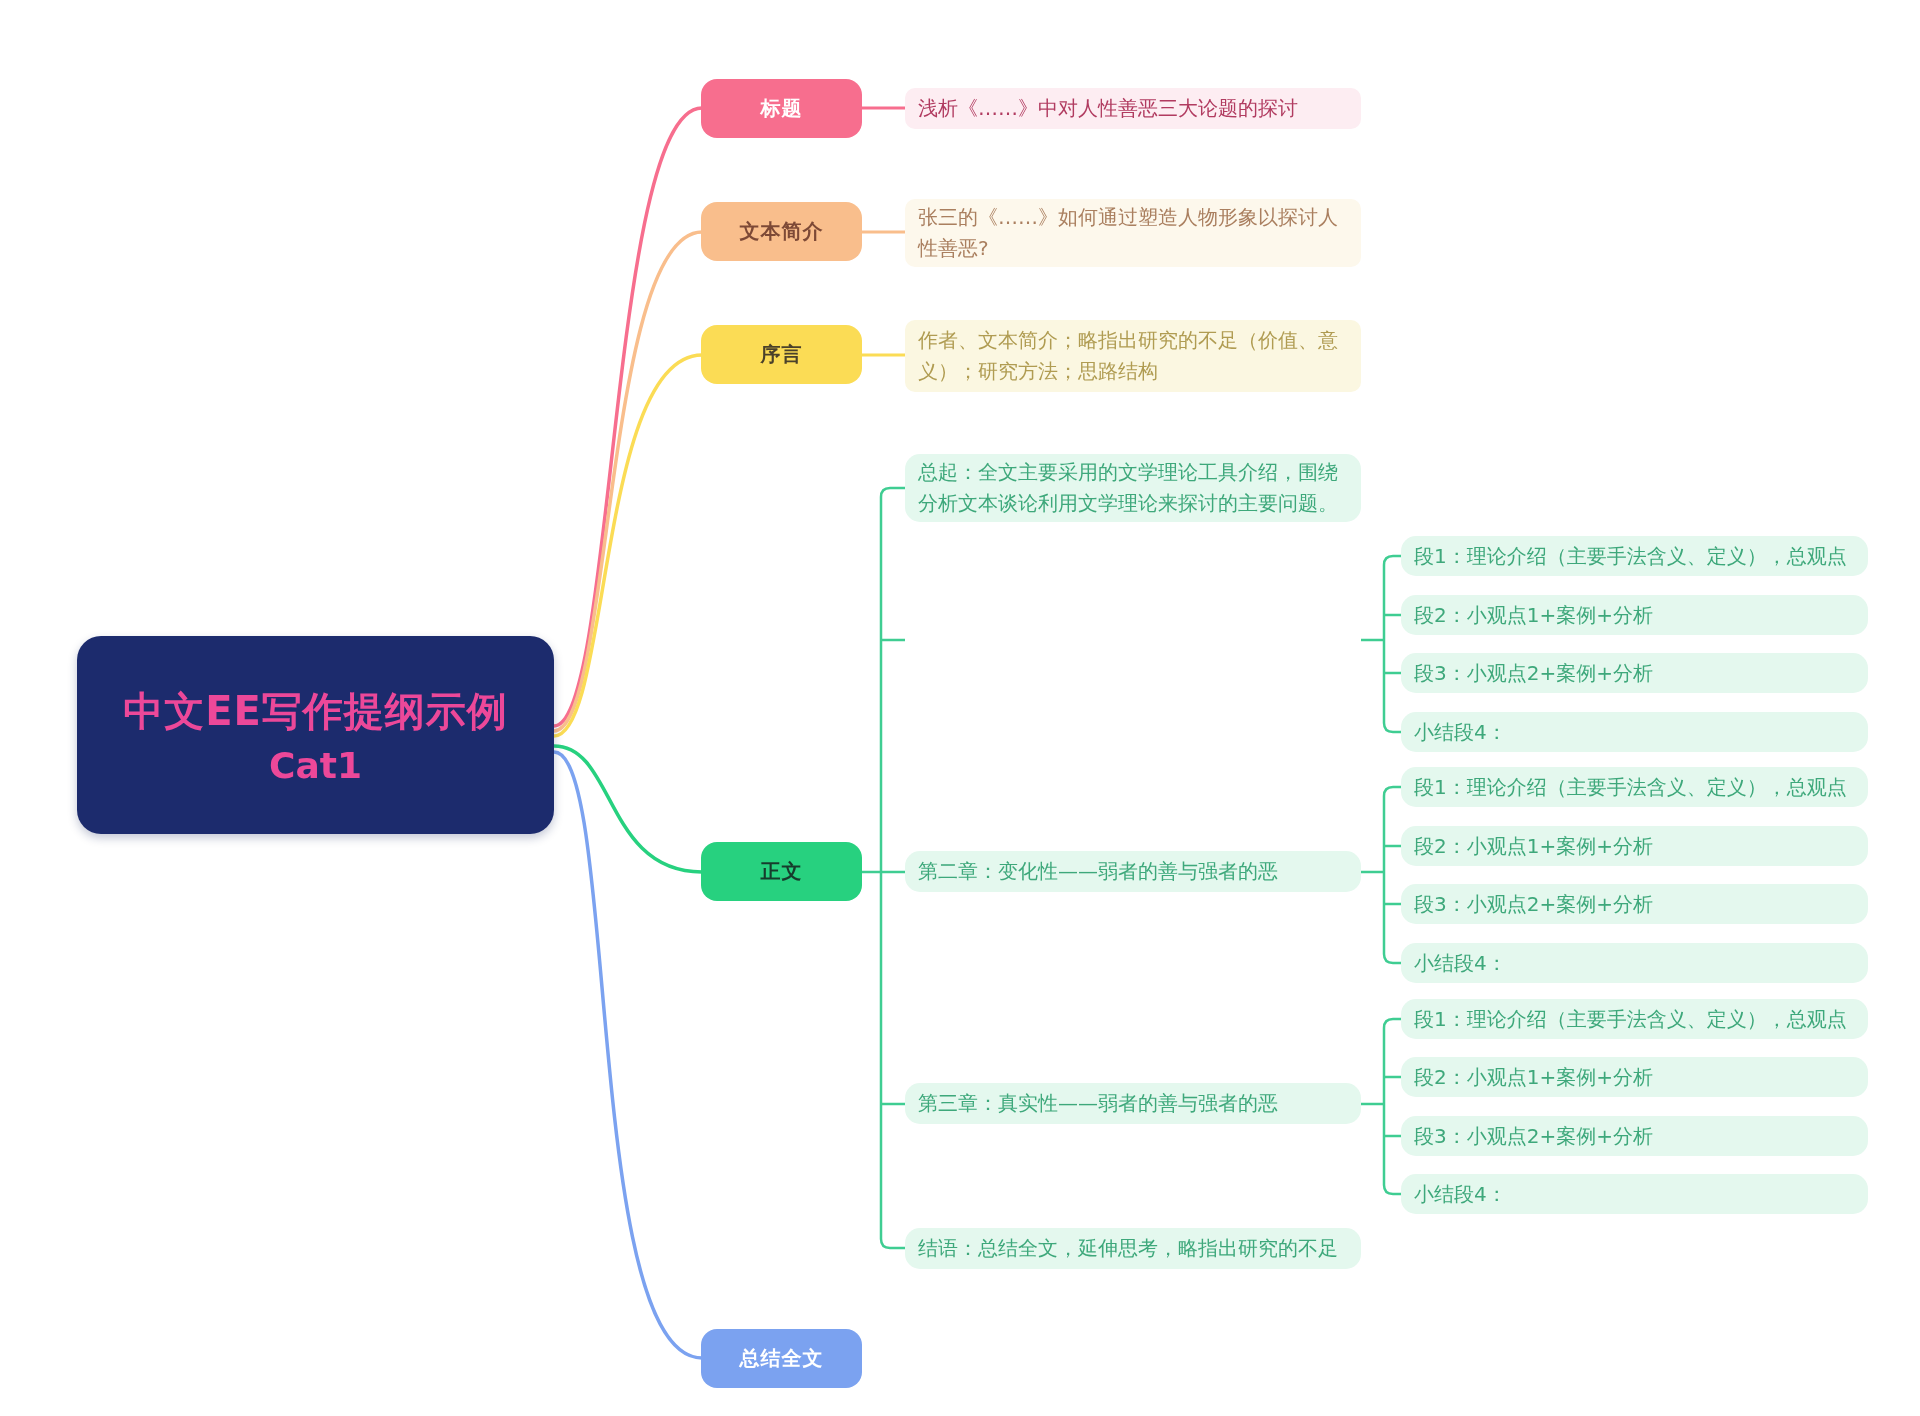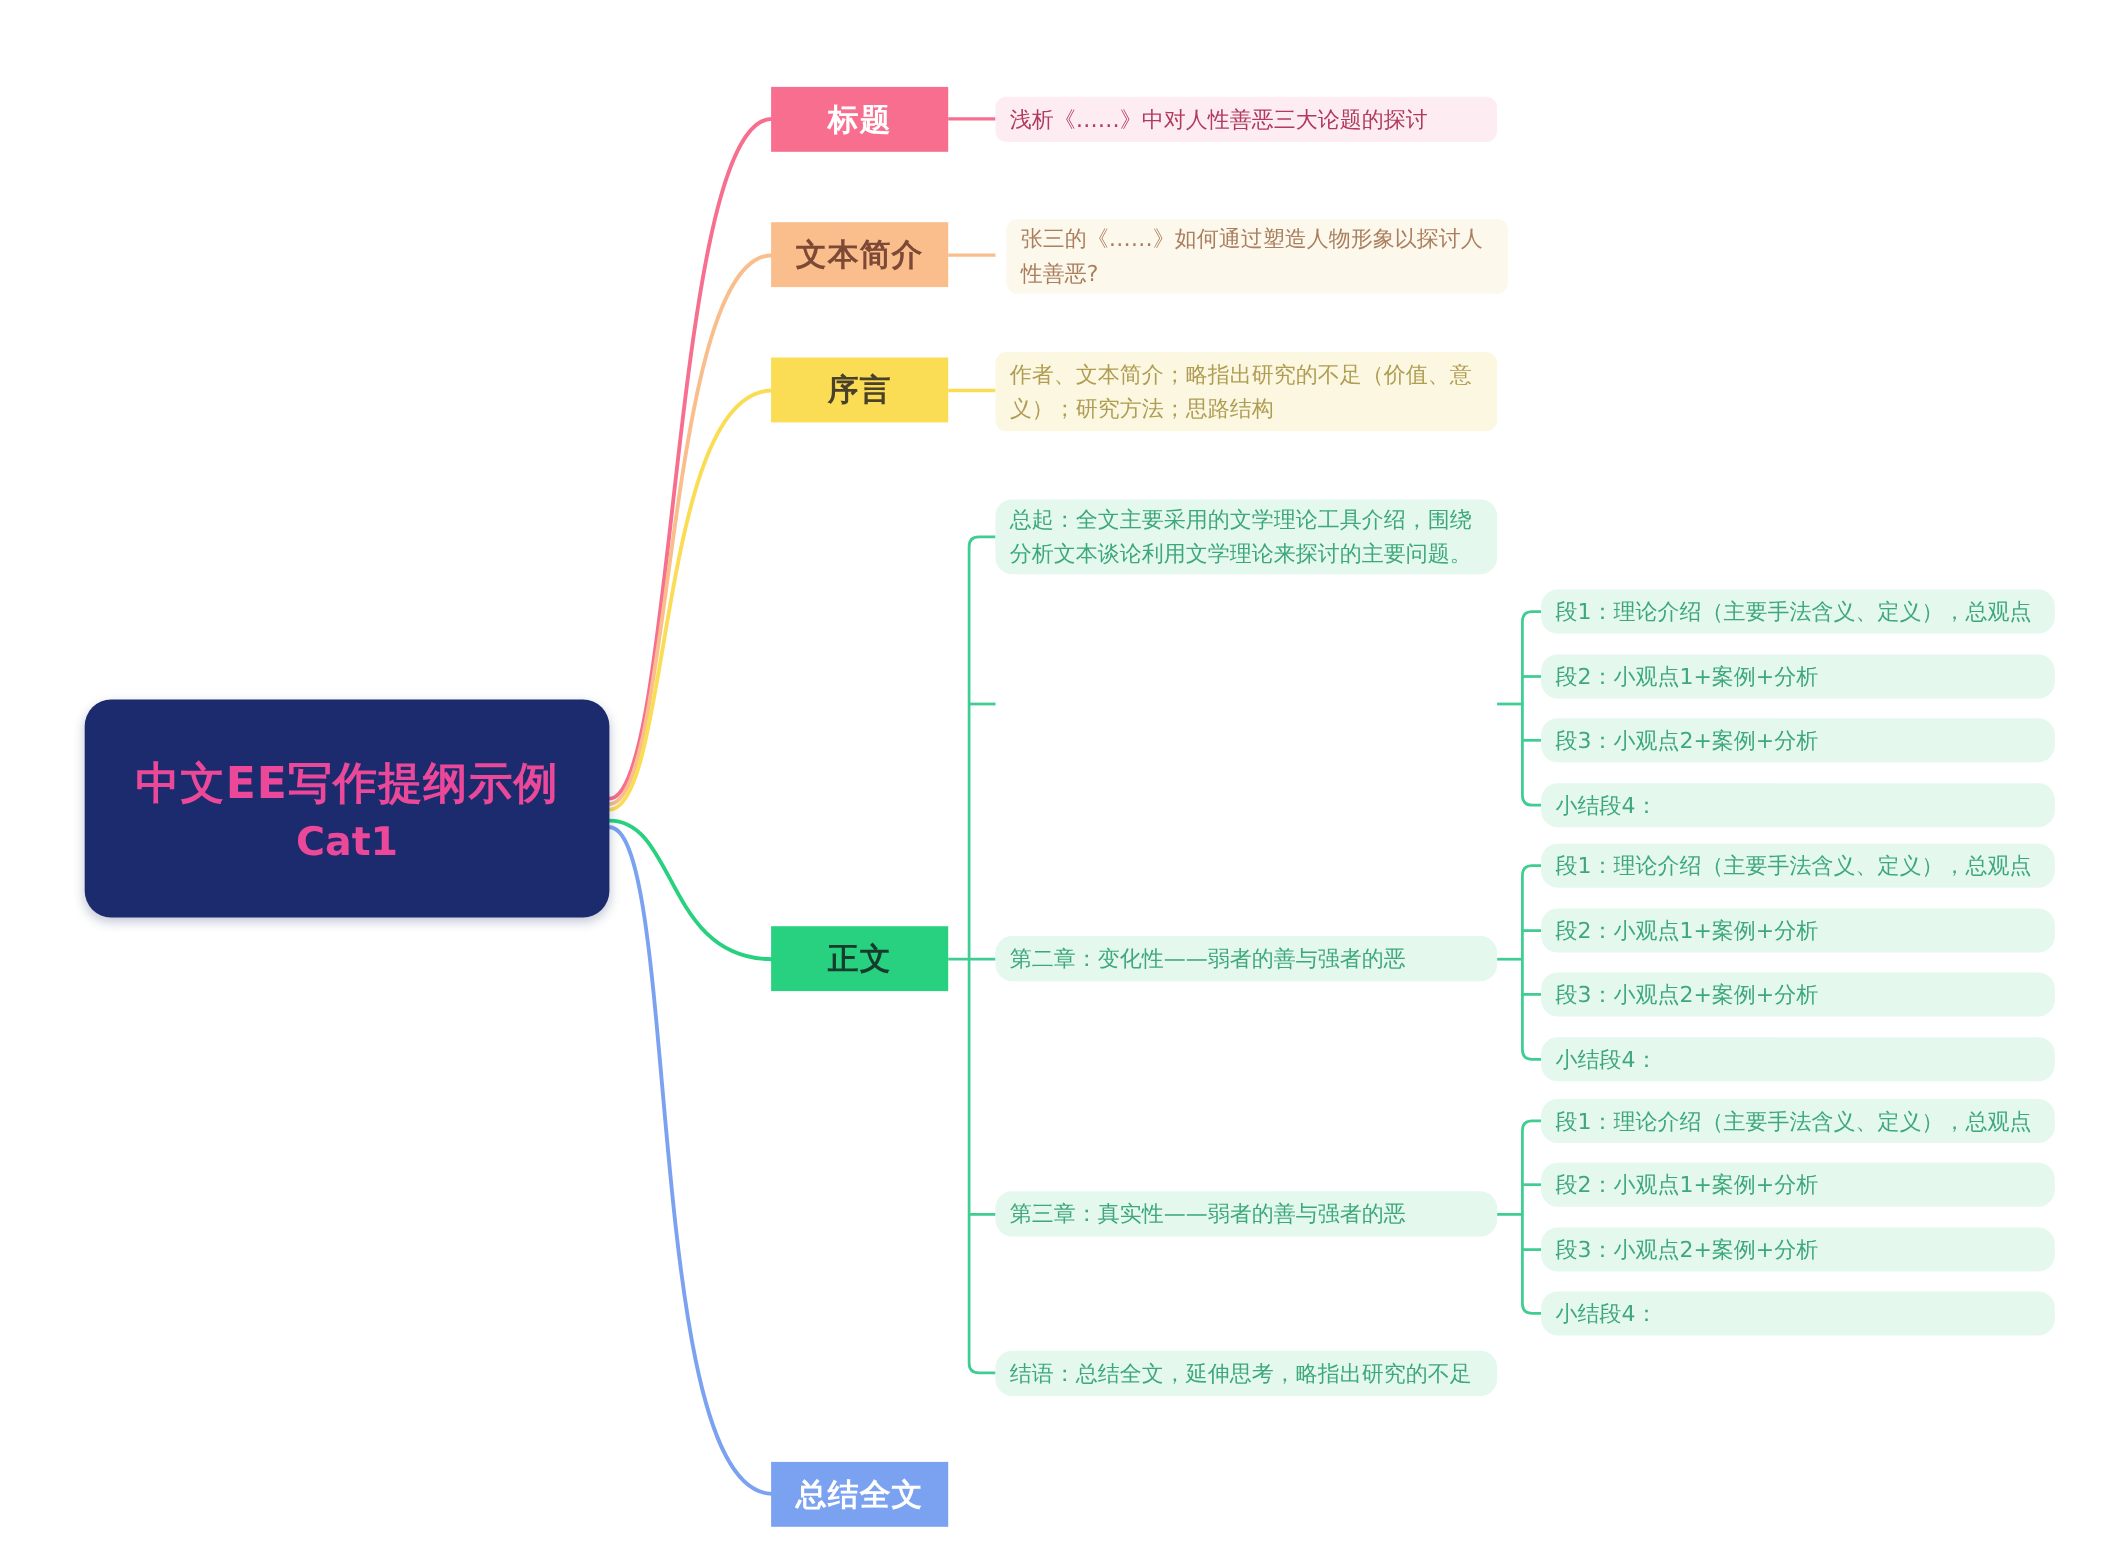--- a/index.html
+++ b/index.html
@@ -22,21 +22,21 @@
 
   .root-node{
     background:var(--navy,#1c2b6d); color:#ec4899; border-radius:24px;
     flex-direction:column; text-align:center;
     box-shadow:0 4px 10px rgba(20,35,90,.25);
   }
   .root-line1{ font-size:40px; font-weight:bold; letter-spacing:1px; }
   .root-line2{ font-size:36px; font-weight:bold; margin-top:6px; }
 
   .lvl1{
-    border-radius:0; font-size:28px; font-weight:bold; letter-spacing:1px;
+    border-radius:16px; font-size:20px; font-weight:bold; letter-spacing:1px;
   }
   .lvl1.pink{ background:var(--pink,#f76e8e); color:#ffffff; }
   .lvl1.orange{ background:var(--orange,#f9be8c); color:var(--orange-text,#7d4936); }
   .lvl1.yellow{ background:var(--yellow,#fbdc55); color:var(--yellow-node-text,#4a412a); }
   .lvl1.green{ background:var(--green,#27d17f); color:var(--body-node-text,#173b2c); }
   .lvl1.blue{ background:var(--blue,#7ba2f0); color:#ffffff; }
 
   .content{
     border-radius:10px; font-size:20px; line-height:1.55;
     padding:5px 13px; justify-content:flex-start; text-align:left;
@@ -102,21 +102,21 @@
   <div class="node lvl1 orange" style="left:701px; top:202px; width:161px; height:59px;">文本简介</div>
 
   <div class="node lvl1 yellow" style="left:701px; top:325px; width:161px; height:59px;">序言</div>
 
   <div class="node lvl1 green" style="left:701px; top:842px; width:161px; height:59px;">正文</div>
 
   <div class="node lvl1 blue" style="left:701px; top:1329px; width:161px; height:59px;">总结全文</div>
 
   <div class="node content pinkish" style="left:905px; top:88px; width:456px; height:41px;">浅析《……》中对人性善恶三大论题的探讨</div>
 
-  <div class="node content creamish" style="left:905px; top:199px; width:456px; height:68px;margin-left:10px;">张三的《……》如何通过塑造人物形象以探讨人性善恶?</div>
+  <div class="node content creamish" style="left:905px; top:199px; width:456px; height:68px;">张三的《……》如何通过塑造人物形象以探讨人性善恶?</div>
 
   <div class="node content yellowish" style="left:905px; top:320px; width:456px; height:72px;">作者、文本简介；略指出研究的不足（价值、意义）；研究方法；思路结构</div>
 
   <div class="node content greenish" style="left:905px; top:454px; width:456px; height:68px;">总起：全文主要采用的文学理论工具介绍，围绕分析文本谈论利用文学理论来探讨的主要问题。</div>
 
 
   <div class="node content greenish" style="left:905px; top:851px; width:456px; height:41px;">第二章：变化性——弱者的善与强者的恶</div>
 
   <div class="node content greenish" style="left:905px; top:1083px; width:456px; height:41px;">第三章：真实性——弱者的善与强者的恶</div>
 

